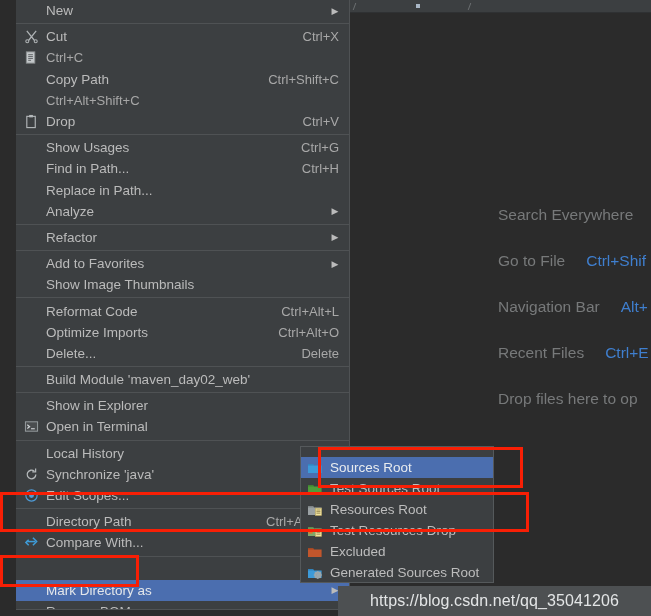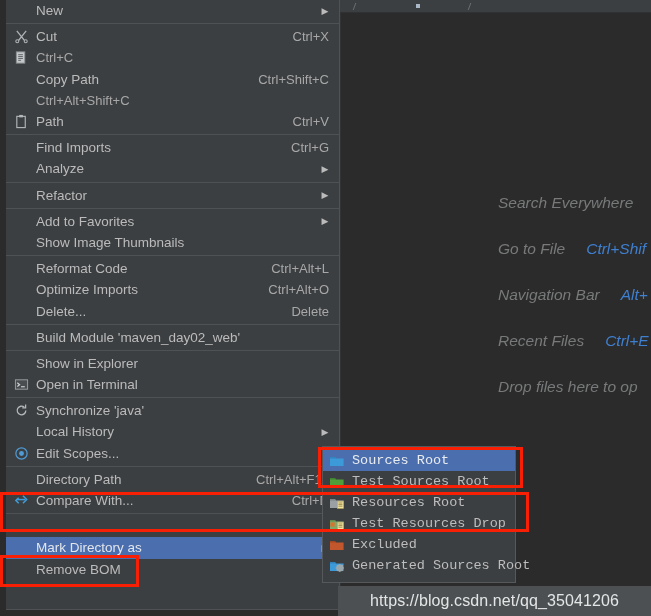--- a/index.html
+++ b/index.html
@@ -14,21 +14,21 @@
     position:absolute;left:340px;top:0;width:311px;height:13px;
     background:#3c3f41;border-bottom:1px solid #2f3133;box-sizing:border-box;
   }
   .toolbar-mark{position:absolute;top:3px;width:1px;height:7px;background:#6b6f71;transform:skewX(-20deg);}
   .toolbar-dot{position:absolute;top:4px;width:4px;height:4px;background:#a9b7c6;}
   #editor-backdrop{
     position:absolute;left:340px;top:13px;width:311px;height:580px;background:#2b2b2b;
   }
   
   #hints{
-    position:absolute;left:460px;top:180px;width:191px;font-style:italic;
+    position:absolute;left:460px;top:192px;width:191px;
   }
   .hint-row{
     height:46px;line-height:46px;white-space:nowrap;overflow:hidden;
     font-size:15.5px;color:#7a7d7e;
     text-align:left;
   }
   .hint-row .label{color:#77797a;}
   .hint-row .keys{color:#3f7fcf;margin-left:21px;}
   .hint-row.drop{color:#6f7273;font-size:15.5px;}
   #hints .r0{padding-left:38px;}
@@ -44,21 +44,21 @@
   }
   #watermark{
     position:absolute;left:338px;top:586px;width:313px;height:22px;
     line-height:30px;text-align:center;color:#e3e5e6;font-size:16px;
     font-family:"Liberation Sans","DejaVu Sans",sans-serif;
     letter-spacing:.1px;
   }
 
   
   #ctx-menu{
-    position:absolute;left:6px;top:0;width:334px;height:610px;
+    position:absolute;left:16px;top:0;width:334px;height:610px;
     background:#3c3f41;border:1px solid #4f5254;border-top:none;border-left:none;
     box-sizing:border-box;overflow:hidden;
   }
   .mi{
     position:relative;height:21.2px;display:flex;align-items:center;
     color:#bbbbbb;font-size:13.5px;white-space:nowrap;box-sizing:border-box;
   }
   .mi .gutter{
     width:30px;min-width:30px;height:100%;display:flex;align-items:center;justify-content:center;
   }
@@ -70,24 +70,23 @@
   .mi.selected{background:#4b6eaf;}
   .mi.selected .text,.mi.selected .accel{color:#e3e6ea;}
   .sep{height:1px;background:#4f5254;margin:2px 0;}
 
   
   .ico{width:15px;height:15px;position:relative;display:block;}
   .ico svg{display:block;}
 
   
   #submenu{
-    position:absolute;left:322px;top:446px;width:194px;height:137px;
+    position:absolute;left:300px;top:446px;width:194px;height:137px;
     background:#3c3f41;border:1px solid #55595b;box-sizing:border-box;
-    padding-top:3px;
-    font-family:Liberation Mono, monospace;
+    padding-top:10px;
   }
   .smi{
     height:21px;display:flex;align-items:center;color:#bbbbbb;font-size:13.5px;
     padding-left:6px;box-sizing:border-box;white-space:nowrap;
   }
   .smi.selected{background:#4b6eaf;}
   .smi.selected .sm-text{color:#e9ecef;}
   .smi .sm-ico{width:16px;min-width:16px;height:16px;margin-right:7px;display:flex;align-items:center;}
   .smi .sm-text{color:#bdbdbd;}
 
@@ -172,28 +171,37 @@
     </div>
     <div class="mi">
       <span class="gutter">
         <span class="ico">
           <svg width="15" height="15" viewBox="0 0 16 16">
             <rect x="3" y="2.5" width="9" height="12" fill="none" stroke="#b4b8ba" stroke-width="1.2"></rect>
             <rect x="5.5" y="1" width="4" height="2.6" fill="#b4b8ba"></rect>
           </svg>
         </span>
       </span>
-      <span class="text">Path</span>
+      <span class="text">Drop</span>
       <span class="accel">Ctrl+V</span>
     </div>
     <div class="sep"></div>
     <div class="mi">
       <span class="gutter"></span>
-      <span class="text">Find Imports</span>
+      <span class="text">Show Usages</span>
       <span class="accel">Ctrl+G</span>
+    </div>
+    <div class="mi">
+      <span class="gutter"></span>
+      <span class="text">Find in Path...</span>
+      <span class="accel">Ctrl+H</span>
+    </div>
+    <div class="mi">
+      <span class="gutter"></span>
+      <span class="text">Replace in Path...</span>
     </div>
     <div class="mi">
       <span class="gutter"></span>
       <span class="text">Analyze</span>
       <span class="arrow">▶</span>
     </div>
     <div class="sep"></div>
     <div class="mi">
       <span class="gutter"></span>
       <span class="text">Refactor</span>
@@ -242,34 +250,34 @@
             <rect x="1.5" y="3" width="13" height="10" fill="#4a4d4f" stroke="#9aa0a3" stroke-width="1"></rect>
             <path d="M3.5 6.2 L6 8.2 L3.5 10.2" stroke="#cfd3d5" stroke-width="1.2" fill="none"></path>
             <path d="M7.5 10.4h4" stroke="#cfd3d5" stroke-width="1.2"></path>
           </svg>
         </span>
       </span>
       <span class="text">Open in Terminal</span>
     </div>
     <div class="sep"></div>
     <div class="mi">
+      <span class="gutter"></span>
+      <span class="text">Local History</span>
+      <span class="arrow">▶</span>
+    </div>
+    <div class="mi">
       <span class="gutter">
         <span class="ico">
           <svg width="15" height="15" viewBox="0 0 16 16">
             <path d="M12.6 8a4.6 4.6 0 1 1-1.6-3.5" stroke="#b4b8ba" stroke-width="1.4" fill="none"></path>
             <path d="M12.4 1.6 L12.4 5.2 L8.8 5.2" stroke="#b4b8ba" stroke-width="1.3" fill="none"></path>
           </svg>
         </span>
       </span>
       <span class="text">Synchronize 'java'</span>
-    </div>
-    <div class="mi">
-      <span class="gutter"></span>
-      <span class="text">Local History</span>
-      <span class="arrow">▶</span>
     </div>
     <div class="mi">
       <span class="gutter">
         <span class="ico">
           <svg width="15" height="15" viewBox="0 0 16 16">
             <circle cx="8" cy="8" r="6" stroke="#4f9bd6" stroke-width="1.3" fill="none"></circle>
             <circle cx="8" cy="8" r="2.6" fill="#4f9bd6"></circle>
           </svg>
         </span>
       </span>

